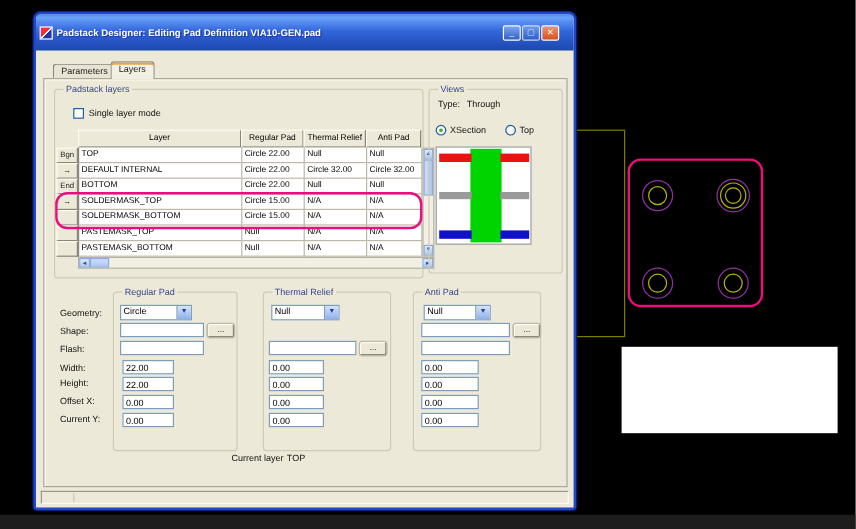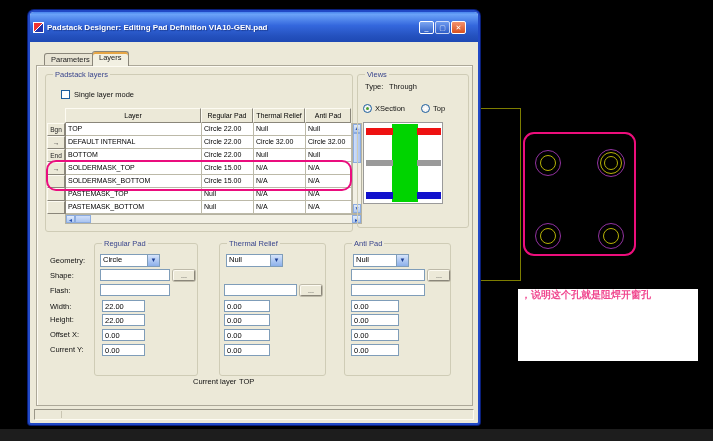--- a/index.html
+++ b/index.html
@@ -135,21 +135,20 @@
 <div class="abs via" style="left:535px;top:223px;width:26px;height:26px;">
   <div class="ring outer"></div>
   <div class="ring inner"></div>
 </div>
 <div class="abs via" style="left:598px;top:223px;width:26px;height:26px;">
   <div class="ring outer"></div>
   <div class="ring inner"></div>
 </div>
 
 <div class="abs annot">
-  <div>，说明这个孔就是阻焊开窗孔</div>
 </div>
 
 <div class="abs win">
 
   <div class="abs titlebar">
     <span class="app-icon"></span>
     <span class="title-text">Padstack Designer: Editing Pad Definition VIA10-GEN.pad</span>
     <span class="tbtn">_</span>
     <span class="tbtn max">▢</span>
     <span class="tbtn close">✕</span>

